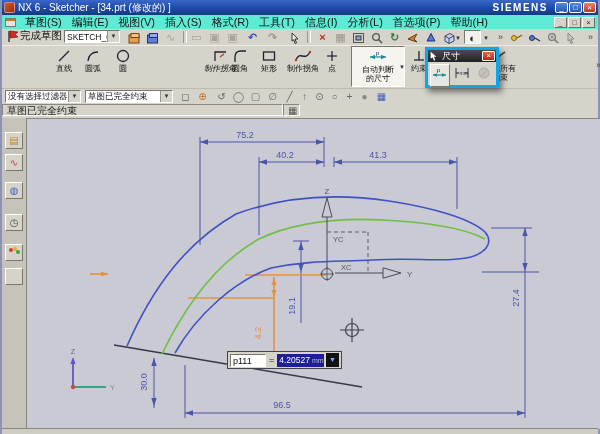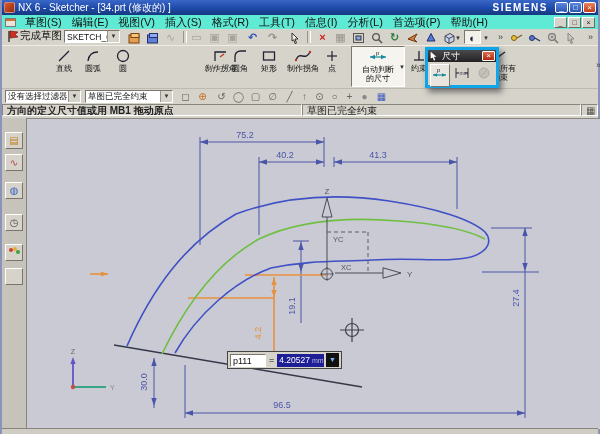--- a/index.html
+++ b/index.html
@@ -381,21 +381,20 @@
     <span class="sicon" style="left:280px;">╱</span>
     <span class="sicon" style="left:295px;">↑</span>
     <span class="sicon" style="left:310px;">⊙</span>
     <span class="sicon" style="left:325px;">○</span>
     <span class="sicon" style="left:340px;">+</span>
     <span class="sicon" style="left:355px;color:#888;">●</span>
     <span class="sicon" style="left:372px;color:#3a5ac0;">▦</span>
   </div>
 
   <div class="promptbar">
-    <span class="pseg b" style="width:302px;">方向的定义尺寸值或用 MB1 拖动原点</span>
     <span class="pseg" style="width:281px;">草图已完全约束</span>
     <span class="pseg" style="width:17px;text-align:center;color:#555;">▦</span>
   </div>
 
   <div class="resbar">
     <span class="rbtn" style="top:14px;color:#c08020;">▤</span>
     <span class="rbtn" style="top:36px;color:#c04050;">∿</span>
     <span class="rbtn" style="top:64px;color:#3a5ac0;">◍</span>
     <span class="rbtn" style="top:96px;color:#555;">◷</span>
     <span class="rbtn" style="top:126px;">

